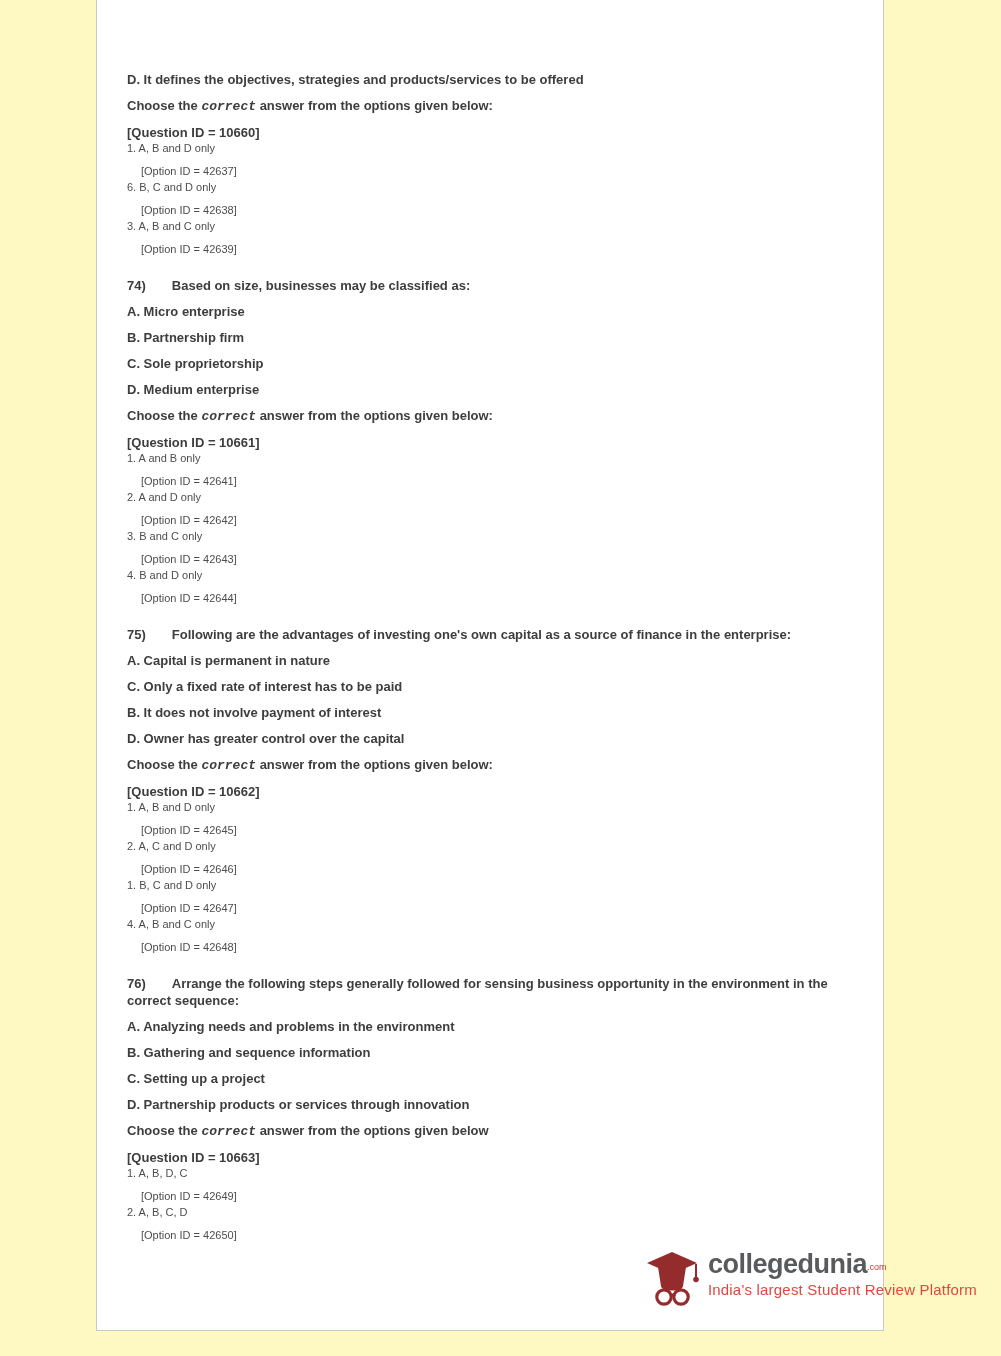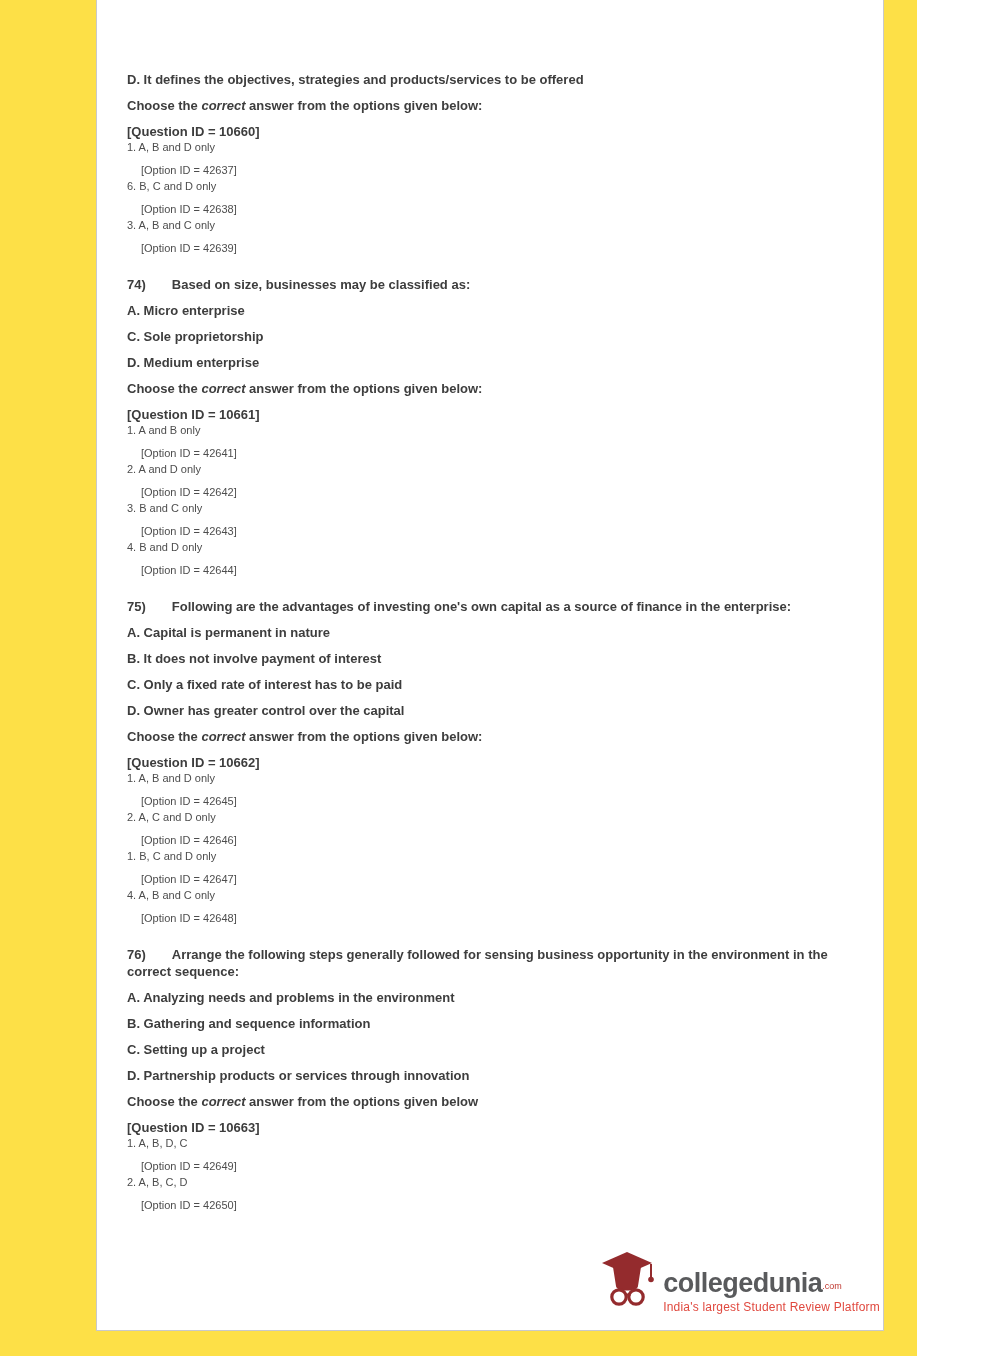--- a/index.html
+++ b/index.html
@@ -3,23 +3,23 @@
 <meta charset="utf-8">
 <style>
   html, body {
     margin: 0;
     padding: 0;
     background: #ffffff;
     font-family: "Liberation Sans", sans-serif;
   }
   .page {
     position: relative;
-    width: 917px;
+    width: 1001px;
     height: 1356px;
-    background: #fde047;
+    background: #fef9c3;
     overflow: hidden;
   }
   .frame {
     position: absolute;
     left: 96px;
     top: -6px;
     width: 788px;
     height: 1337px;
     border: 1px solid #c9c9c9;
     background: #ffffff;
@@ -35,58 +35,58 @@
   .q-title, .statement, .choose, .qid {
     font-size: 13px;
     font-weight: bold;
     color: #3d3d3d;
     line-height: 17px;
   }
   .q-title { margin-bottom: 9px; }
   .q-num { margin-right: 26px; }
   .statement { margin-bottom: 9px; }
   .choose { margin-bottom: 9px; }
-  .choose em { font-weight: bold; }
+  .choose em { font-weight: bold; font-family: Liberation Mono, monospace; }
   .qid { margin-bottom: 0; }
   .opt-line {
     font-size: 11px;
     color: #4d4d4d;
     line-height: 14px;
   }
   .opt-id {
     font-size: 11px;
     color: #4d4d4d;
     line-height: 14px;
     margin: 9px 0 2px 14px;
   }
   .watermark {
     position: absolute;
-    right: 37px;
+    right: 24px;
     bottom: 42px;
     display: flex;
-    align-items: flex-end;
+    align-items: flex-start;
     gap: 9px;
   }
   .brand-block { display: flex; flex-direction: column; }
   .brand-line { display: flex; align-items: flex-start; }
   .brand-name {
     font-size: 27px;
     font-weight: bold;
     color: #595a5c;
     letter-spacing: -0.5px;
     line-height: 28px;
   }
   .brand-tld {
     font-size: 9px;
     font-weight: normal;
     color: #c03a32;
     margin-top: 12px;
   }
   .brand-tagline {
-    font-size: 12px;
+    font-size: 15px;
     color: #e0483e;
     margin-top: 3px;
     letter-spacing: 0.2px;
   }
 </style>
 </head>
 <body>
 
 <div class="page">
   <div class="frame"></div>
@@ -114,20 +114,21 @@
           </div>
         </div>
   </div>
 
   <div class="question">
     <div class="q-title">
       <span class="q-num">74)</span><span class="q-text">Based on size, businesses may be classified as:</span>
     </div>
     <div class="statements">
           <div class="statement">A. Micro enterprise</div>
+          <div class="statement">B. Partnership firm</div>
           <div class="statement">C. Sole proprietorship</div>
           <div class="statement">D. Medium enterprise</div>
         </div>
     <div class="choose"><span>Choose the </span><em>correct</em><span> answer from the options given below:</span></div>
     <div class="qid">[Question ID = 10661]</div>
     <div class="options">
           <div class="option">
             <div class="opt-line">1.  A and B only</div>
             <div class="opt-id">[Option ID = 42641]</div>
           </div>
@@ -145,22 +146,22 @@
           </div>
         </div>
   </div>
 
   <div class="question">
     <div class="q-title">
       <span class="q-num">75)</span><span class="q-text">Following are the advantages of investing one's own capital as a source of finance in the enterprise:</span>
     </div>
     <div class="statements">
           <div class="statement">A. Capital is permanent in nature</div>
+          <div class="statement">C. Only a fixed rate of interest has to be paid</div>
           <div class="statement">B. It does not involve payment of interest</div>
-          <div class="statement">C. Only a fixed rate of interest has to be paid</div>
           <div class="statement">D. Owner has greater control over the capital</div>
         </div>
     <div class="choose"><span>Choose the </span><em>correct</em><span> answer from the options given below:</span></div>
     <div class="qid">[Question ID = 10662]</div>
     <div class="options">
           <div class="option">
             <div class="opt-line">1.  A, B and D only</div>
             <div class="opt-id">[Option ID = 42645]</div>
           </div>
           <div class="option">

